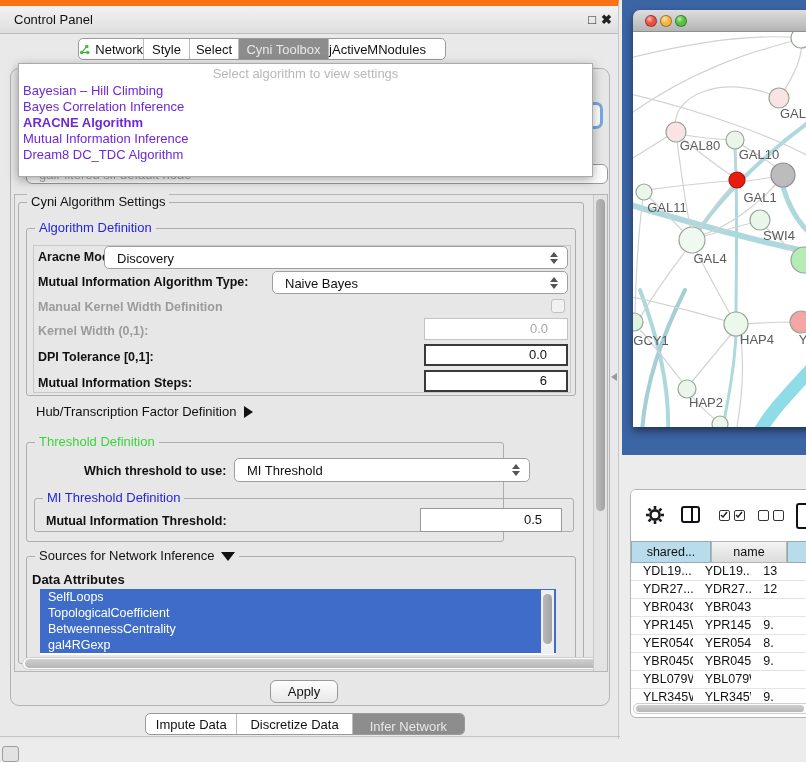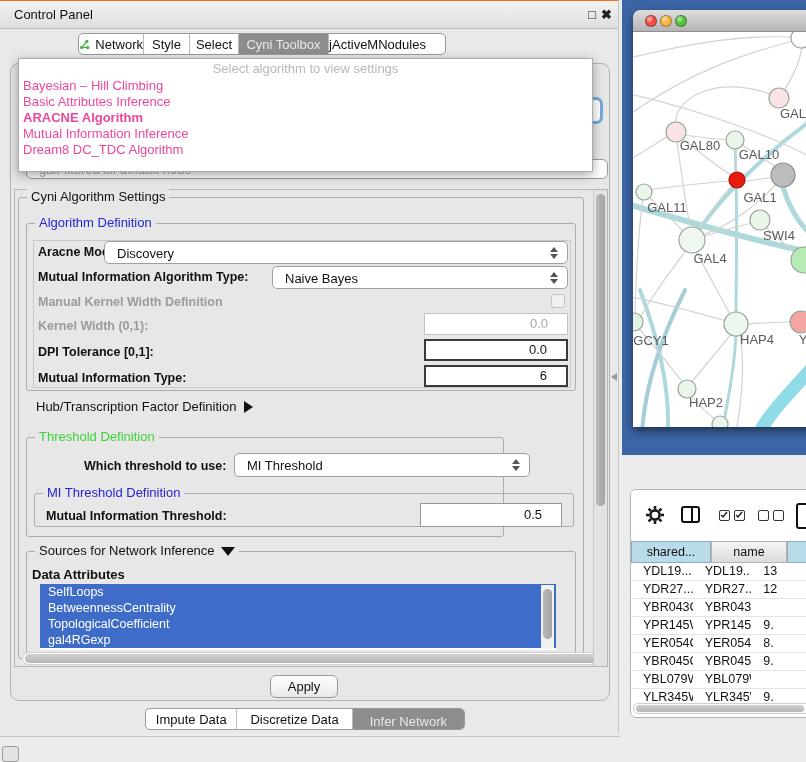--- a/index.html
+++ b/index.html
@@ -1,38 +1,38 @@
 <!DOCTYPE html>
 <html><head>
 <meta charset="utf-8">
 <style>
   html,body{margin:0;padding:0;}
   body{font-family:"Liberation Sans", sans-serif; background:#ececec;}
   .page{position:relative;width:806px;height:762px;overflow:hidden;background:#ececec;}
   .abs{position:absolute;}
   
-  .cp-window{left:0;top:4;width:618px;height:733px;background:#e9e9e9;border-right:1px solid #c6c6c6;border-top:1px solid #f97316;}
+  .cp-window{left:0;top:4;width:618px;height:733px;background:#e9e9e9;border-right:1px solid #c6c6c6;border-top:6px solid #f97316;}
   .cp-titlebar{left:0;top:0;width:618px;height:27px;background:linear-gradient(#f3f3f3,#dedede);border-bottom:1px solid #bdbdbd;}
   .cp-title{left:14px;top:6px;font-size:13px;color:#111;}
   .win-icon{top:6px;font-size:13px;color:#222;font-weight:bold;cursor:default;}
   
   .seg-bar{display:flex;background:#ffffff;border:1px solid #9a9a9a;border-radius:5px;overflow:hidden;height:22px;box-sizing:border-box;}
   .seg{display:flex;align-items:center;justify-content:center;font-size:13px;color:#111;border-right:1px solid #bcbcbc;box-sizing:border-box;white-space:nowrap;}
   .seg:last-child{border-right:none;}
   .seg.sel{background:#8d8d8d;color:#e8e8e8;}
   
   .main-panel{left:10px;top:62px;width:600px;height:638px;background:#e7e7e7;border:1px solid #b2b2b2;border-radius:9px;box-sizing:border-box;}
   
   .ghost-combo{left:26px;top:158px;width:582px;height:20px;background:#fff;border:1px solid #9a9a9a;border-radius:6px;box-sizing:border-box;z-index:5;overflow:hidden;}
   .ghost-combo span{position:absolute;left:12px;top:2px;font-size:13px;color:#a9a9a9;}
   .focus-frag{left:578px;top:96px;width:25px;height:27px;background:#fff;border:3px solid #74a9db;border-radius:7px;box-sizing:border-box;z-index:4;}
   
   .popup{left:18px;top:57px;width:575px;height:114px;background:#fff;border:1px solid #ababab;box-shadow:0 3px 10px rgba(0,0,0,0.35);z-index:50;box-sizing:border-box;}
   .popup-head{height:19px;text-align:center;font-size:13px;color:#b8b8b8;line-height:19px;}
-  .popup-item{height:16px;line-height:16px;font-size:13px;color:#ec4899;padding-left:4px;white-space:nowrap;}
+  .popup-item{height:16px;line-height:16px;font-size:13px;color:#6d28d9;padding-left:4px;white-space:nowrap;}
   .popup-item.bold{font-weight:bold;}
   
   .scrollpane{left:14px;top:188px;width:594px;height:478px;background:#e7e7e7;border:1px solid #b6b6b6;box-sizing:border-box;}
   .group{position:absolute;border:1px solid #adadad;border-radius:3px;box-sizing:border-box;}
   .group-title{position:absolute;top:-9px;left:8px;background:#e7e7e7;padding:0 4px;font-size:13px;white-space:nowrap;}
   .lbl{position:absolute;font-size:12.5px;font-weight:bold;color:#111;white-space:nowrap;}
   .lbl.dis{color:#9b9b9b;}
   .combo{position:absolute;background:#fff;border:1px solid #9f9f9f;border-radius:5px;box-sizing:border-box;}
   .combo .cval{position:absolute;left:12px;top:50%;transform:translateY(-50%);font-size:13px;color:#111;}
   .stepper{position:absolute;right:9px;top:50%;transform:translateY(-50%);width:8px;height:12px;}
@@ -117,21 +117,21 @@
 
     <div class="abs ghost-combo">
       <span>galFiltered sif default node</span>
     </div>
     <div class="abs focus-frag"></div>
 
     <div class="abs popup">
       <div class="popup-head">Select algorithm to view settings</div>
       <div id="dropdown-items">
           <div class="popup-item">Bayesian – Hill Climbing</div>
-          <div class="popup-item">Basic Attributes Inference</div>
+          <div class="popup-item">Bayes Correlation Inference</div>
           <div class="popup-item bold">ARACNE Algorithm</div>
           <div class="popup-item">Mutual Information Inference</div>
           <div class="popup-item">Dream8 DC_TDC Algorithm</div>
         </div>
     </div>
 
     <div class="abs scrollpane"></div>
 
     <div class="group" style="left:18px;top:196px;width:566px;height:462px;">
       <span class="group-title" style="color:#111;">Cyni Algorithm Settings</span>
@@ -162,21 +162,21 @@
 
     <span class="lbl dis" style="left:38px;top:294px;">Manual Kernel Width Definition</span>
     <div class="checkbox" style="left:551px;top:293px;"></div>
 
     <span class="lbl dis" style="left:38px;top:318px;">Kernel Width (0,1):</span>
     <div class="field dis" style="left:424px;top:312px;width:144px;height:22px;">0.0</div>
 
     <span class="lbl" style="left:38px;top:344px;">DPI Tolerance [0,1]:</span>
     <div class="field dark" style="left:424px;top:338px;width:144px;height:22px;line-height:18px;">0.0</div>
 
-    <span class="lbl" style="left:38px;top:370px;">Mutual Information Type:</span>
+    <span class="lbl" style="left:38px;top:370px;">Mutual Information Steps:</span>
     <div class="field dark" style="left:424px;top:364px;width:144px;height:22px;line-height:18px;">6</div>
 
     <span class="lbl" style="left:36px;top:398px;font-weight:normal;font-size:13px;"><span>Hub/Transcription Factor Definition</span><span class="tri-right"></span></span>
 
     <div class="group" style="left:26px;top:436px;width:478px;height:100px;padding-left:8px;">
       <span class="group-title" style="color:#3bd43b;">Threshold Definition</span>
     </div>
     <span class="lbl" style="left:84px;top:458px;">Which threshold to use:</span>
     <div class="combo" style="left:234px;top:452px;width:296px;height:24px;">
       <span class="cval">MI Threshold</span>
@@ -190,22 +190,22 @@
     </div>
     <span class="lbl" style="left:46px;top:508px;">Mutual Information Threshold:</span>
     <div class="field lite" style="left:420px;top:502px;width:142px;height:24px;line-height:22px;">0.5</div>
 
     <div class="group" style="left:26px;top:550px;width:550px;height:108px;">
       <span class="group-title" style="color:#111;"><span>Sources for Network Inference</span><span class="tri-down-t"></span></span>
     </div>
     <span class="lbl" style="left:32px;top:566px;font-size:13px;">Data Attributes</span>
     <div class="attr-list" style="left:40px;top:583px;width:516px;height:66px;" id="attr-list">
         <div class="attr-item" style="background: rgb(62, 108, 200);">SelfLoops</div>
+        <div class="attr-item" style="background: rgb(62, 108, 200);">TopologicalCoefficient</div>
         <div class="attr-item" style="background: rgb(62, 108, 200);">BetweennessCentrality</div>
-        <div class="attr-item" style="background: rgb(62, 108, 200);">TopologicalCoefficient</div>
         <div class="attr-item" style="background: rgb(62, 108, 200);">gal4RGexp</div>
       </div>
     <div class="vtrack" style="left:541px;top:584px;width:13px;height:64px;background:#f0f0f0;border:none;">
       <div class="vthumb" style="top:4px;height:50px;"></div>
     </div>
     <div class="htrack" style="left:22px;top:651px;width:578px;height:13px;">
       <div class="hthumb" style="left:2px;width:572px;"></div>
     </div>
 
     <div class="vtrack" style="left:593px;top:189px;width:14px;height:476px;">

